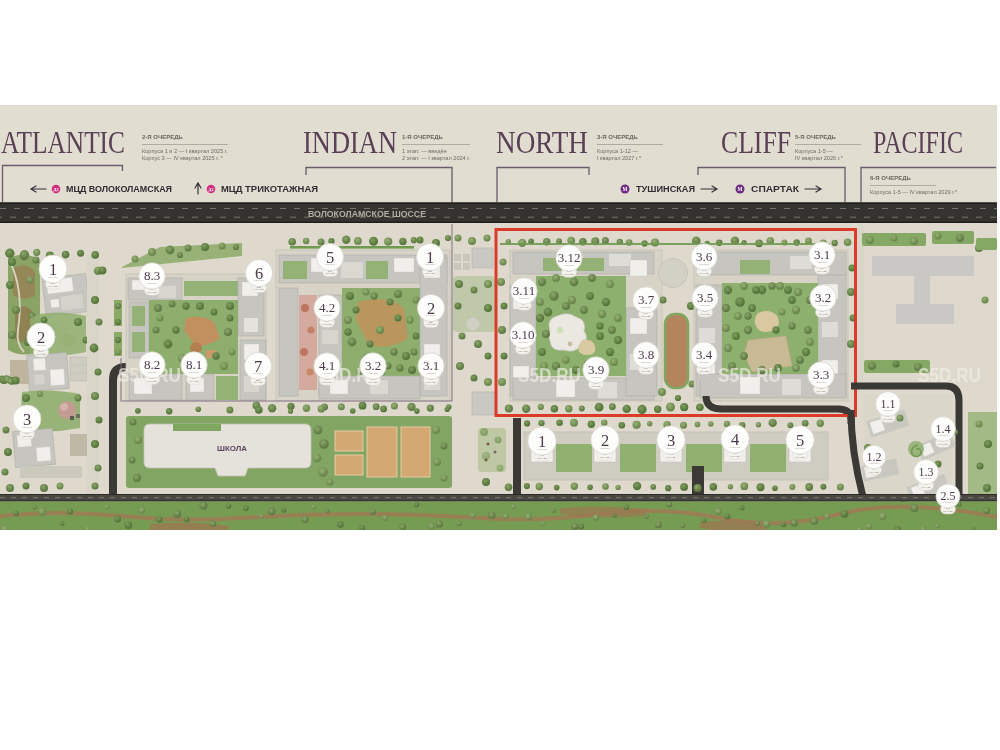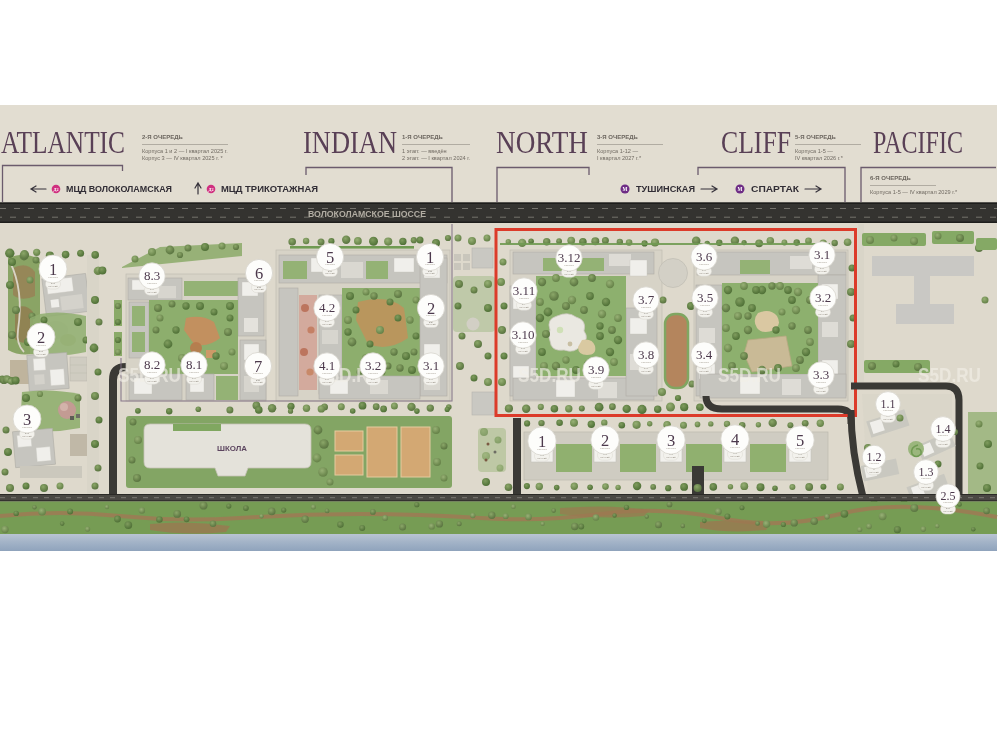--- a/index.html
+++ b/index.html
@@ -1,14 +1,14 @@
 <!DOCTYPE html>
 <html><head><meta charset="utf-8"><style>
 html,body{margin:0;padding:0;background:#ffffff;}
-#wrap{width:1000px;height:750px;position:relative;overflow:hidden;background:#f97316;}
+#wrap{width:1000px;height:530px;position:relative;overflow:hidden;background:#f97316;}
 svg{filter:blur(0.3px) saturate(0.97);}
 </style></head><body>
 <div id="wrap">
 <svg width="1000" height="750" viewBox="0 0 1000 750">
 <defs>
 <linearGradient id="river" x1="0" y1="0" x2="0" y2="1">
 <stop offset="0" stop-color="#b9c4d4"></stop>
           <stop offset="0.45" stop-color="#a4b4c9"></stop>
           <stop offset="1" stop-color="#8ea3bd"></stop>
 </linearGradient>

